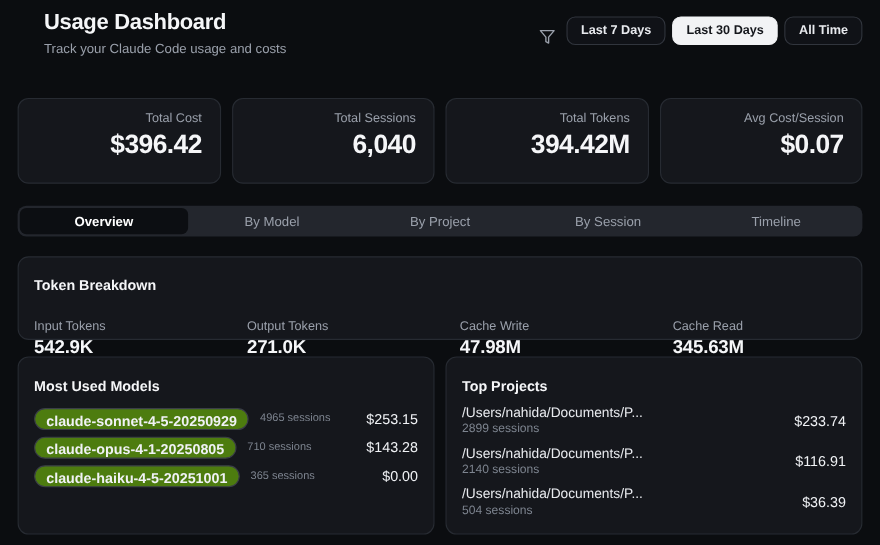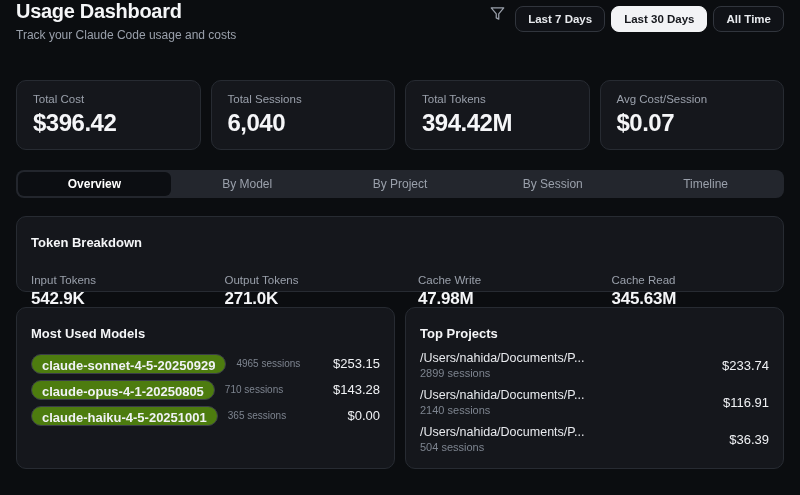--- a/index.html
+++ b/index.html
@@ -9,25 +9,26 @@
     color: #f5f6f8;
     font-family: "Liberation Sans", "DejaVu Sans", sans-serif;
     -webkit-font-smoothing: antialiased;
   }
 
   
   .header {
     display: flex;
     justify-content: space-between;
     align-items: flex-start;
-    padding: 0 16px 0 16px;
+    padding: 9px 16px 0 16px;
+    margin-left: 24px;
   }
   .page-title { font-size: 20px; font-weight: 700; letter-spacing: -0.3px; }
   .page-subtitle { margin-top: 5px; font-size: 12px; color: #9aa0ab; }
-  .header-right { display: flex; align-items: flex-start; gap: 10px; padding-top: 6px; }
+  .header-right { display: flex; align-items: flex-end; gap: 10px; padding-top: 6px; }
   .filter-icon { width: 15px; height: 15px; color: #9aa0ab; display: block; cursor: pointer; }
   .filter-buttons { display: flex; gap: 6px; }
   .filter-btn {
     background: #101217;
     color: #e8eaee;
     border: 1px solid #31353d;
     border-radius: 8px;
     font-family: inherit;
     font-size: 11.5px;
     font-weight: 700;
@@ -46,21 +47,22 @@
     display: grid;
     grid-template-columns: repeat(4, 1fr);
     gap: 10px;
     margin: 38px 16px 0 16px;
   }
   .stat-card {
     background: #15171c;
     border: 1px solid #272b32;
     border-radius: 10px;
     padding: 12px 16px 14px 16px;
-    height: 70px;
+    height: 78px;
+    text-align: right;
   }
   .stat-label { font-size: 11.5px; color: #9aa0ab; }
   .stat-value { margin-top: 4px; font-size: 24px; font-weight: 700; letter-spacing: -0.5px; }
 
   
   .tabbar {
     display: grid;
     grid-template-columns: repeat(5, 1fr);
     margin: 20px 16px 8px 16px;
     background: #23262d;

